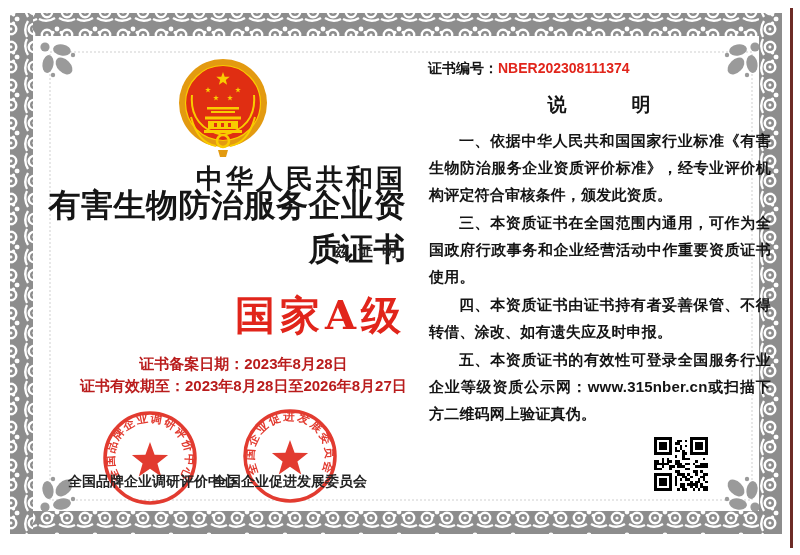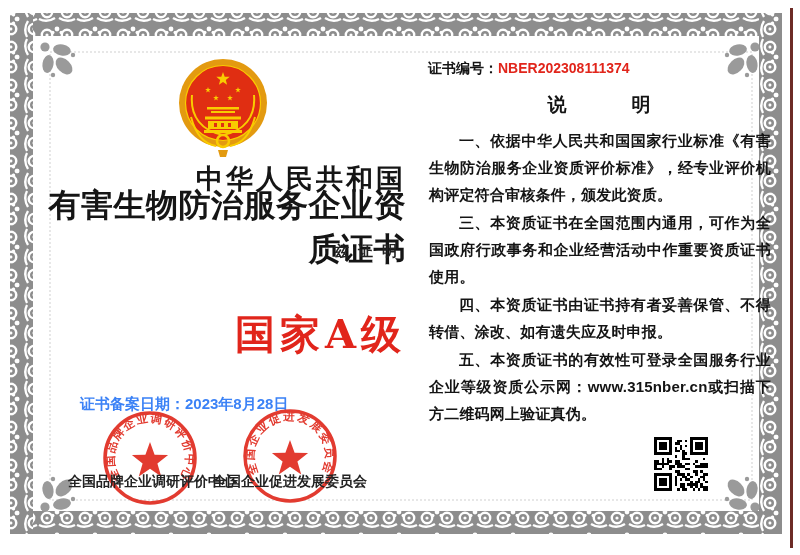--- a/index.html
+++ b/index.html
@@ -6,22 +6,22 @@
   body{width:800px;height:555px;background:#ffffff;font-family:"Liberation Sans",sans-serif;}
   .page{position:relative;width:800px;height:555px;background:#fff;overflow:hidden;}
   .abs{position:absolute;}
   .bg-layer{left:0;top:0;width:800px;height:555px;pointer-events:none;}
   
   .lcol{left:40px;width:366px;text-align:right;color:#151515;}
   .title1{top:161px;font-size:27px;font-weight:bold;letter-spacing:3px;}
   .title2{top:184px;font-size:32px;font-weight:bold;letter-spacing:0.5px;}
   .certify{top:242px;font-size:15px;font-weight:bold;letter-spacing:9px;color:#222;}
   .company{top:269px;font-size:22.5px;font-weight:bold;letter-spacing:1px;}
-  .grade{top:307px;font-size:40px;font-weight:bold;font-family:"DejaVu Serif",serif;color:#e1251b;letter-spacing:5px;}
-  .dates{left:80px;top:393px;font-size:15px;font-weight:bold;line-height:22px;color:#3b82f6;text-align:center;}
+  .grade{top:288px;font-size:40px;font-weight:bold;font-family:"DejaVu Serif",serif;color:#e1251b;letter-spacing:5px;}
+  .dates{left:80px;top:353px;font-size:15px;font-weight:bold;line-height:22px;color:#b91c1c;text-align:center;}
   .seal-label{top:473px;font-size:14px;font-weight:bold;color:#222;white-space:nowrap;transform:translateX(-50%);z-index:5;}
   
   .rcol{left:428px;top:60px;width:344px;color:#141414;}
   .certno{text-align:left;padding-right:50px;font-size:14px;font-weight:bold;}
   .certno .num{color:#e1251b;}
   .explain-head{margin-top:14px;text-align:center;font-size:19px;font-weight:bold;letter-spacing:2px;}
   .paras{margin-top:9px;}
   .paras p{margin:1px;text-indent:2em;font-size:15px;font-weight:bold;line-height:27px;letter-spacing:0.2px;text-align:justify;}
   .redline{left:790px;top:8px;width:3px;height:540px;background:#6d2b26;}
   .qr{left:654px;top:437px;width:54px;height:54px;}
@@ -116,20 +116,21 @@
     <path d="M40,93 L50,93 L48,100 L42,100 Z" fill="#e39a10"></path>
   </svg>
 
   <div class="abs lcol title1">中华人民共和国</div>
   <div class="abs lcol title2">有害生物防治服务企业资质证书</div>
   <div class="abs lcol certify">兹证明</div>
   <div class="abs lcol grade">国家A级</div>
 
   <div class="abs dates">
     <div>证书备案日期：2023年8月28日</div>
+    <div>证书有效期至：2023年8月28日至2026年8月27日</div>
   </div>
 
   <svg class="abs seal" style="left:100px;top:408px;" viewBox="0 0 100 100">
     <defs>
         <path id="arc1" d="M 20.5,70.7 A 36,36 0 1 1 79.5,70.7" fill="none"></path>
       </defs>
     <circle cx="50" cy="50" r="45" fill="none" stroke="#e23b30" stroke-width="3.5"></circle>
     <text font-size="11.5" font-weight="bold" fill="#e23b30" letter-spacing="1.5">
       <textPath href="#arc1" startOffset="50%" text-anchor="middle">全国品牌企业调研评价中心</textPath>
     </text>

